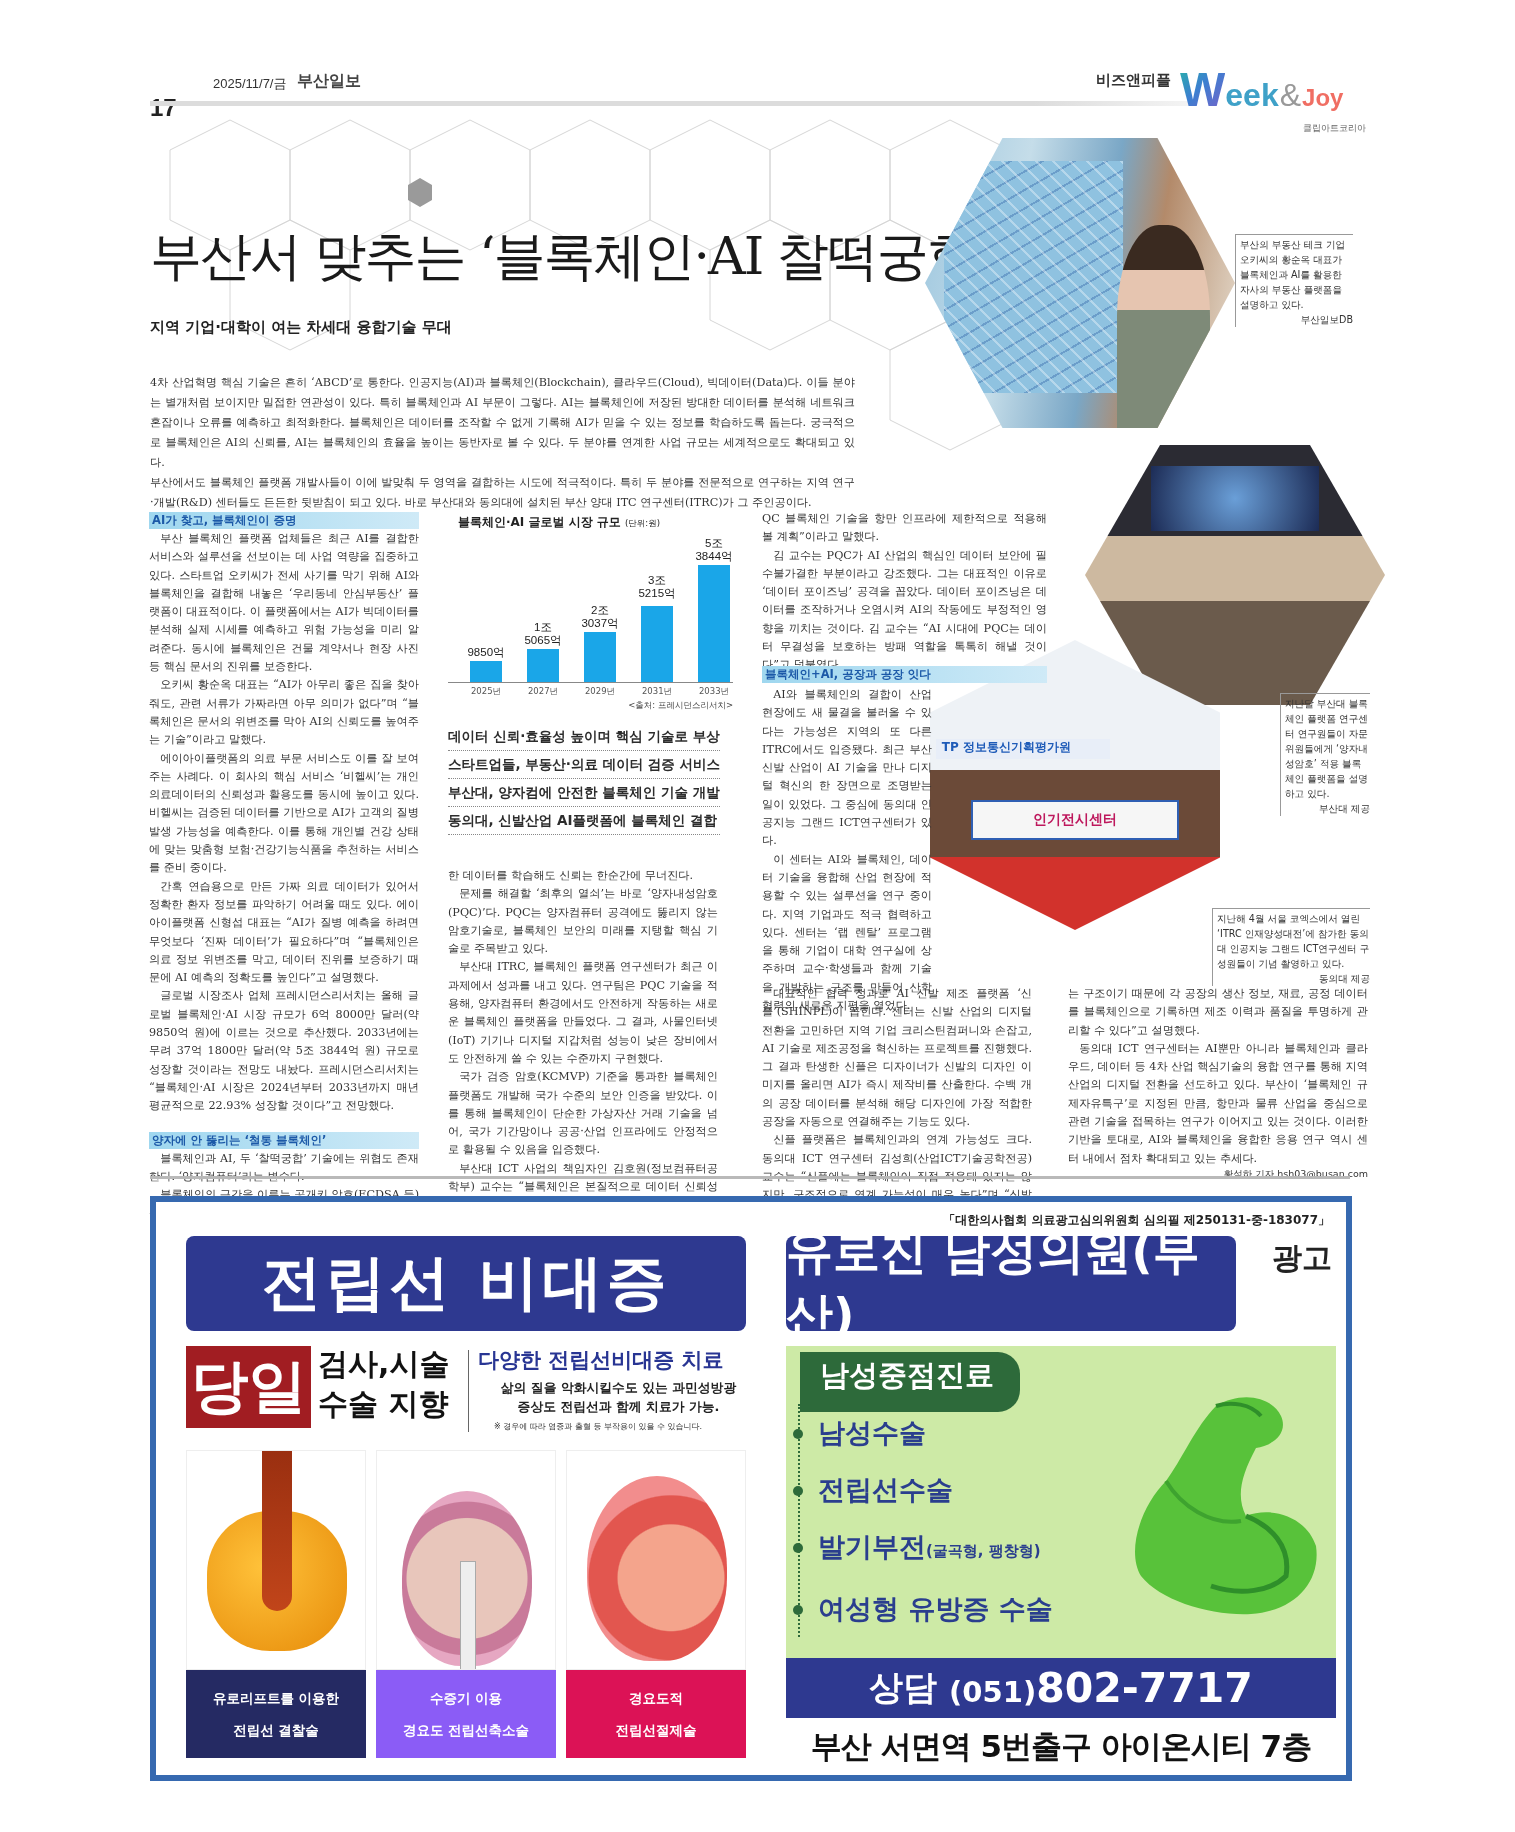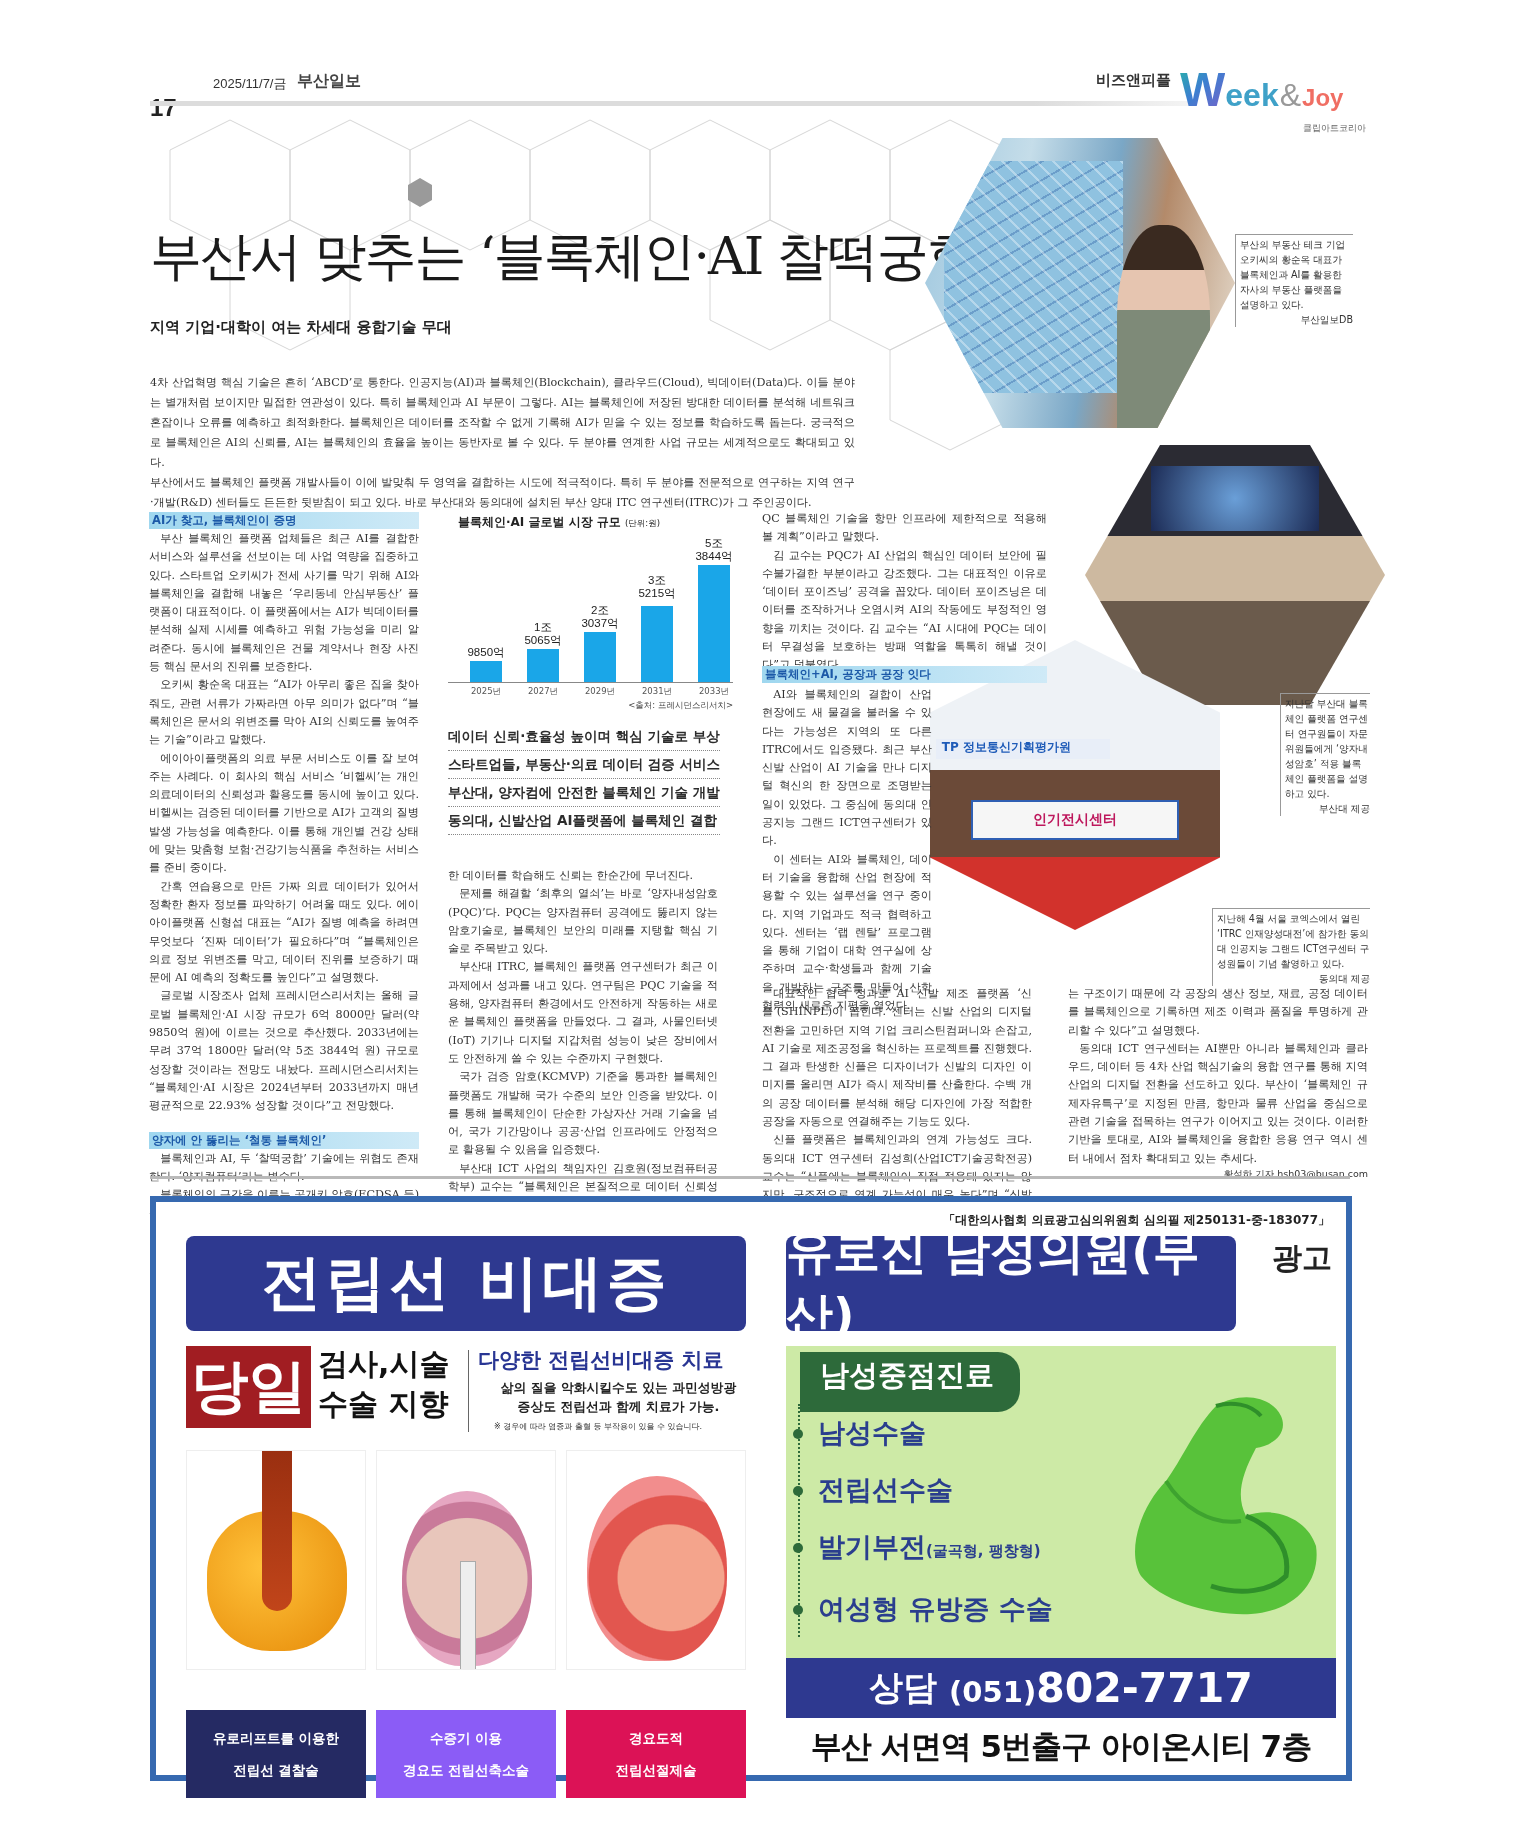--- a/index.html
+++ b/index.html
@@ -86,21 +86,21 @@
   .ad-mark { position:absolute; right: 14px; top: 36px; font: 700 30px "DejaVu Sans", sans-serif; color:#222; }
   .ad-left-title { position:absolute; left: 30px; top: 34px; width: 560px; height: 95px; background:#2e3990; border-radius: 8px; color:#fff; font: 700 60px "DejaVu Sans", sans-serif; display:flex; align-items:center; justify-content:center; letter-spacing: 4px; }
   .sameday { position:absolute; left: 30px; top: 144px; width: 125px; height: 82px; background:#a11d22; color:#fff; font: 700 58px "DejaVu Sans", sans-serif; display:flex; align-items:center; justify-content:center; }
   .sameday-sub { position:absolute; left: 162px; top: 142px; font: 700 30px "DejaVu Sans", sans-serif; line-height: 40px; color:#111; }
   .vdiv { position:absolute; left: 312px; top: 148px; width: 1px; height: 82px; background:#666; }
   .treat-title { position:absolute; left: 322px; top: 144px; font: 700 21px "DejaVu Sans", sans-serif; color:#283593; white-space:nowrap; }
   .treat-desc { position:absolute; left: 330px; top: 176px; width: 265px; text-align:center; font: 700 12.8px "DejaVu Sans", sans-serif; line-height: 19px; color:#222; }
   .treat-note { position:absolute; left: 338px; top: 219px; font: 8px "DejaVu Sans", sans-serif; color:#333; white-space:nowrap; }
   .proc { position:absolute; top: 248px; width: 180px; height: 310px; }
   .proc .img { width: 180px; height: 220px; background:#fff; position:relative; overflow:hidden; border:1px solid #eee; }
-  .proc .cap { height: 88px; color:#fff; font: 700 13.5px "DejaVu Sans", sans-serif; display:flex; flex-direction:column; justify-content:center; align-items:center; line-height: 32px; margin-top: 40px; }
+  .proc .cap { height: 88px; color:#fff; font: 700 13.5px "DejaVu Sans", sans-serif; display:flex; flex-direction:column; justify-content:center; align-items:center; line-height: 32px; }
   .p1 { left: 30px; } .p1 .cap { background:#252a63; }
   .p2 { left: 220px; } .p2 .cap { background:#8b5cf6; }
   .p3 { left: 410px; } .p3 .cap { background:#dc1256; }
   .organ1 { position:absolute; left:20px; top:60px; width:140px; height:140px; border-radius:45%; background: radial-gradient(circle at 40% 40%, #ffc23a, #e68a08); }
   .organ1::before { content:""; position:absolute; left:55px; top:-60px; width:30px; height:160px; background: linear-gradient(#9a2f10,#c1451a); border-radius: 0 0 15px 15px; }
   .organ2 { position:absolute; left:25px; top:40px; width:130px; height:175px; border-radius:50% 50% 45% 45%; background: radial-gradient(circle, #e8c6bb 0 55%, #c97a9a 56% 70%, #e6a7c2 71%); }
   .organ2::after { content:""; position:absolute; left:58px; top:70px; width:14px; height:110px; background:#eee; border:1px solid #aaa; }
   .organ3 { position:absolute; left:20px; top:25px; width:140px; height:185px; border-radius:50% 50% 45% 45%; background: radial-gradient(circle at 60% 55%, #f4a48c 0 40%, #e2564f 41% 62%, #f28d8d 63%); }
 
   .ad-right-title { position:absolute; left: 630px; top: 34px; width: 450px; height: 95px; background:#2e3990; border-radius: 8px; color:#fff; font: 700 47px "DejaVu Sans", sans-serif; display:flex; align-items:center; justify-content:center; }

